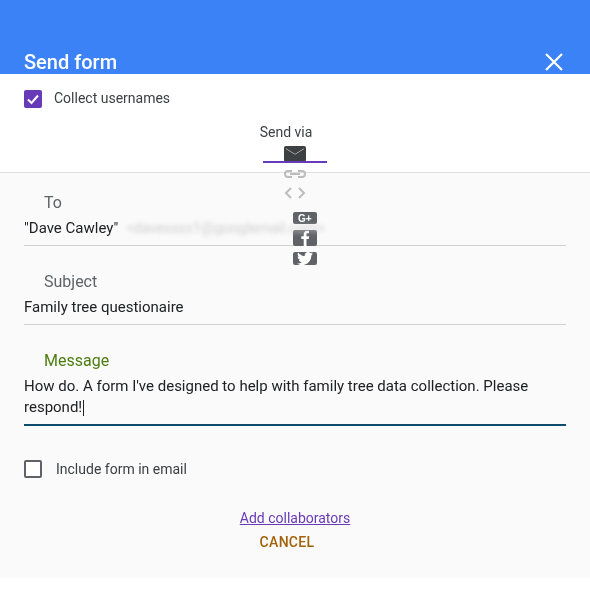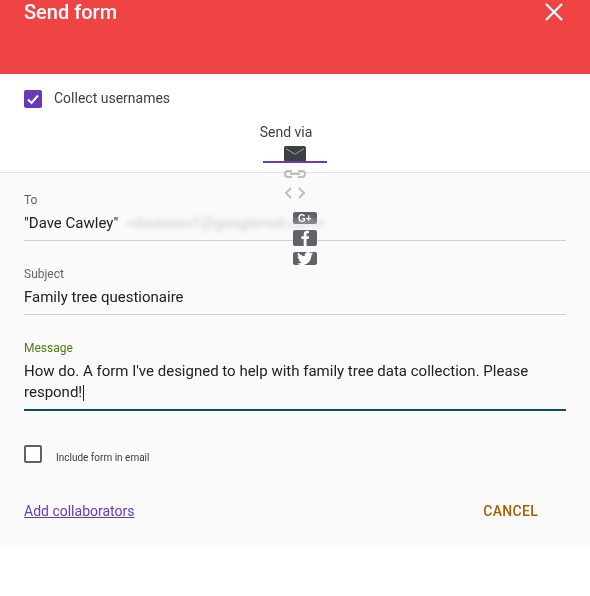--- a/index.html
+++ b/index.html
@@ -5,25 +5,25 @@
   * { box-sizing: border-box; margin: 0; padding: 0; }
   body {
     font-family: Roboto, Arial, sans-serif;
     background: #fff;
     width: 590px;
     height: 596px;
     overflow: hidden;
     color: #202124;
   }
   .header {
-    background: #ef4444;
+    background: #3b82f6;
     color: #fff;
     height: 74px;
     display: flex;
-    align-items: flex-start;
+    align-items: flex-end;
     justify-content: space-between;
     padding: 0 24px;
   }
   .header-title {
     font-size: 20px;
     font-weight: 500;
   }
   .close-btn {
     cursor: pointer;
     width: 24px; height: 24px;
@@ -107,23 +107,24 @@
   }
   .section-title {
     font-size: 16px;
     color: #202124;
     margin-bottom: 24px;
   }
   .field {
     margin-bottom: 26px;
   }
   .field-label {
-    font-size: 12px;
+    font-size: 16px;
     color: #5f6368;
     margin-bottom: 6px;
+    margin-left: 20px;
   }
   .field-label.focused {
     color: #4d7c0f;
   }
   .field-value {
     font-size: 15px;
     color: #202124;
     padding-bottom: 6px;
     border-bottom: 1px solid #d0d0d0;
     min-height: 22px;
@@ -142,30 +143,31 @@
   .cursor {
     display: inline-block;
     width: 1px;
     height: 16px;
     background: #202124;
     vertical-align: text-bottom;
     margin-left: 1px;
   }
   .include-row {
     display: flex;
-    align-items: flex-end;
+    align-items: center;
     gap: 14px;
-    font-size: 10px;
+    font-size: 14px;
     color: #3c4043;
     padding: 8px 0 32px 0;
   }
   .footer {
     display: flex;
     align-items: center;
     padding: 0 0 20px 0;
+    flex-direction: column;
   }
   .add-collab {
     color: #673ab7;
     font-size: 14px;
     text-decoration: underline;
     cursor: pointer;
   }
   .btn {
     font-size: 14px;
     font-weight: 500;

